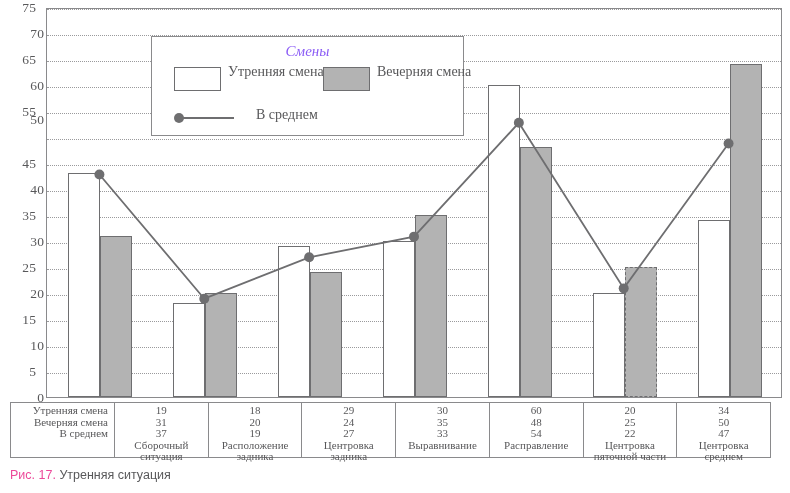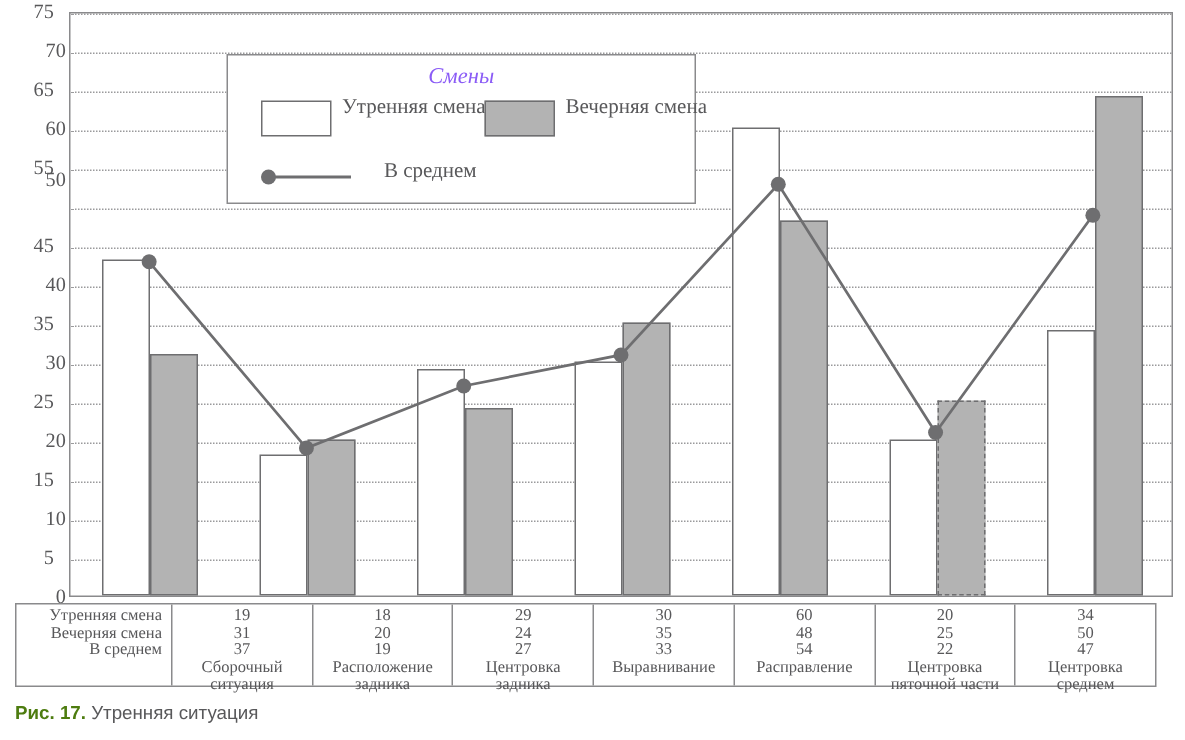--- a/index.html
+++ b/index.html
@@ -202,22 +202,22 @@
   
   #caption {
     position: absolute;
     left: 10px;
     top: 468px;
     font-family: "Liberation Sans", "DejaVu Sans", sans-serif;
     font-size: 12.5px;
     color: #58585a;
   }
   #caption .cap-num {
-    font-weight: bold;
-    color: #4d7c0f;
+    font-weight: normal;
+    color: #ec4899;
   }
 </style>
 </head>
 <body>
 
 <div id="page">
 
   <div id="chart-figure">
 
     <div id="ytick-layer">

